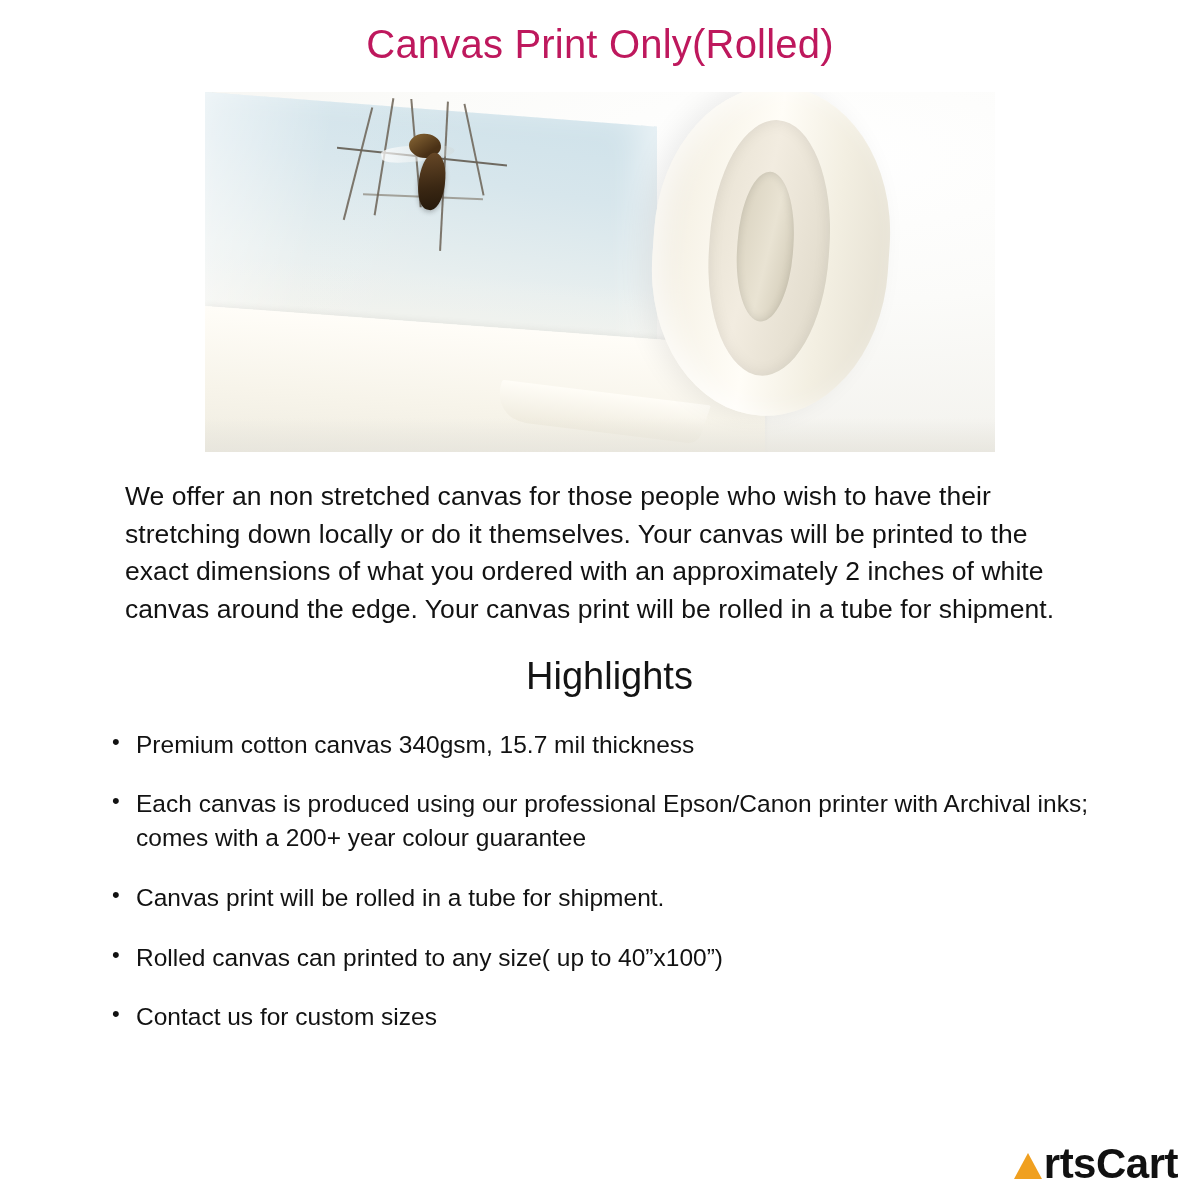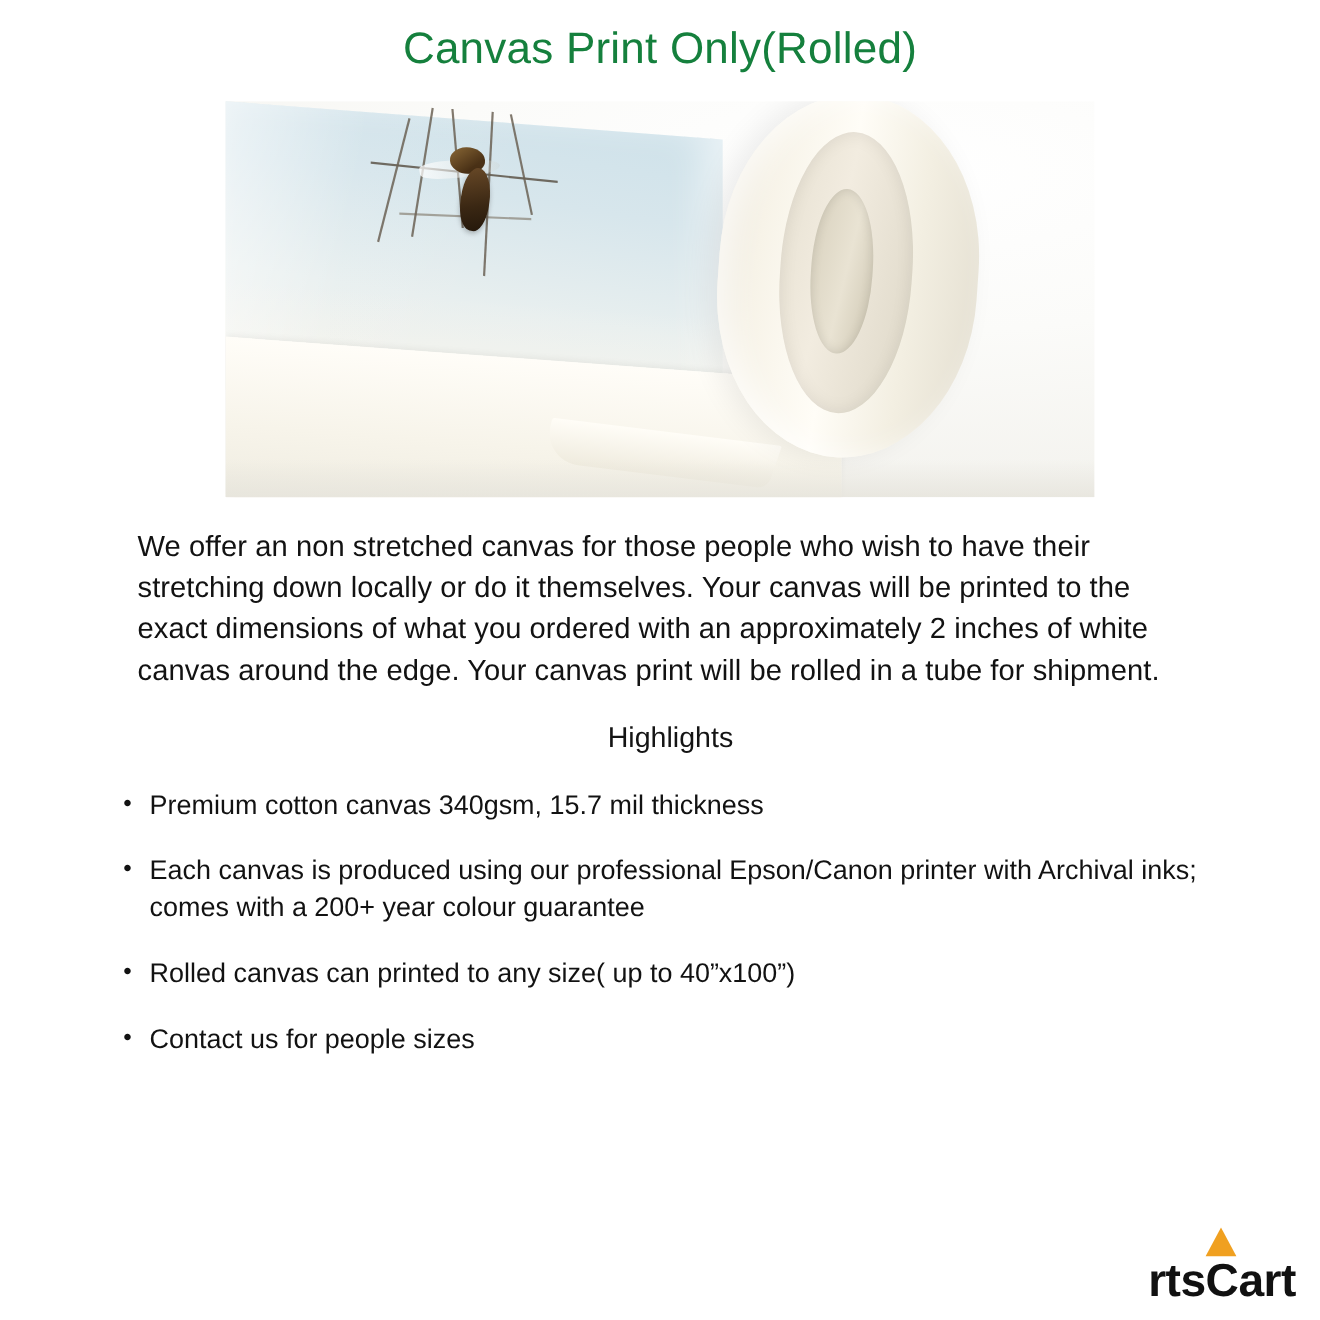--- a/index.html
+++ b/index.html
@@ -20,21 +20,21 @@
     height: 1200px;
     position: relative;
     box-sizing: border-box;
   }
   .title {
     text-align: center;
     font-size: 40px;
     font-weight: normal;
     letter-spacing: 0.2px;
     margin: 22px 0 0 0;
-    color: #15803d;
+    color: #be185d;
     line-height: 1.1;
   }
   .hero-wrap {
     margin: 26px auto 0 auto;
     width: 790px;
     height: 360px;
     position: relative;
   }
   
   .photo {
@@ -195,21 +195,21 @@
     margin: 26px auto 16px auto;
     width: 950px;
     font-size: 26.5px;
     line-height: 1.42;
     color: #121212;
     text-align: left;
     letter-spacing: 0.05px;
   }
   .subhead {
     text-align: center;
-    font-size: 26px;
+    font-size: 38px;
     font-weight: normal;
     margin: 26px 0 0 0;
     color: #141414;
     padding-left: 19px;
   }
   .highlights {
     margin: 30px auto 17px auto;
     width: 980px;
     list-style: none;
     padding: 0;
@@ -233,21 +233,20 @@
   .brand {
     position: absolute;
     right: 22px;
     bottom: 34px;
     font-size: 42px;
     font-weight: bold;
     letter-spacing: -0.5px;
     color: #111111;
     display: flex;
     align-items: center;
-    flex-direction: column;
   }
   .brand .a-mark {
     display: inline-block;
     width: 0;
     height: 0;
     border-left: 14px solid transparent;
     border-right: 14px solid transparent;
     border-bottom: 26px solid #f0a020;
     margin-right: 2px;
     position: relative;
@@ -288,22 +287,23 @@
     </div>
   </div>
 
   <p class="body-copy">We offer an non stretched canvas for those people who wish to have their stretching down locally or do it themselves. Your canvas will be printed to the exact dimensions of what you ordered with an approximately 2 inches of white canvas around the edge. Your canvas print will be rolled in a tube for shipment.</p>
 
   <h2 class="subhead">Highlights</h2>
 
   <ul class="highlights">
     <li>Premium cotton canvas 340gsm, 15.7 mil thickness</li>
     <li>Each canvas is produced using our professional Epson/Canon printer with Archival inks; comes with a 200+ year colour guarantee</li>
+    <li>Canvas print will be rolled in a tube for shipment.</li>
     <li>Rolled canvas can printed to any size( up to 40”x100”)</li>
-    <li>Contact us for people sizes</li>
+    <li>Contact us for custom sizes</li>
   </ul>
 
   <div class="brand">
     <span class="a-mark"></span>
     <span class="brand-rest">rtsCart</span>
   </div>
 
 </div>
 
 </body></html>

